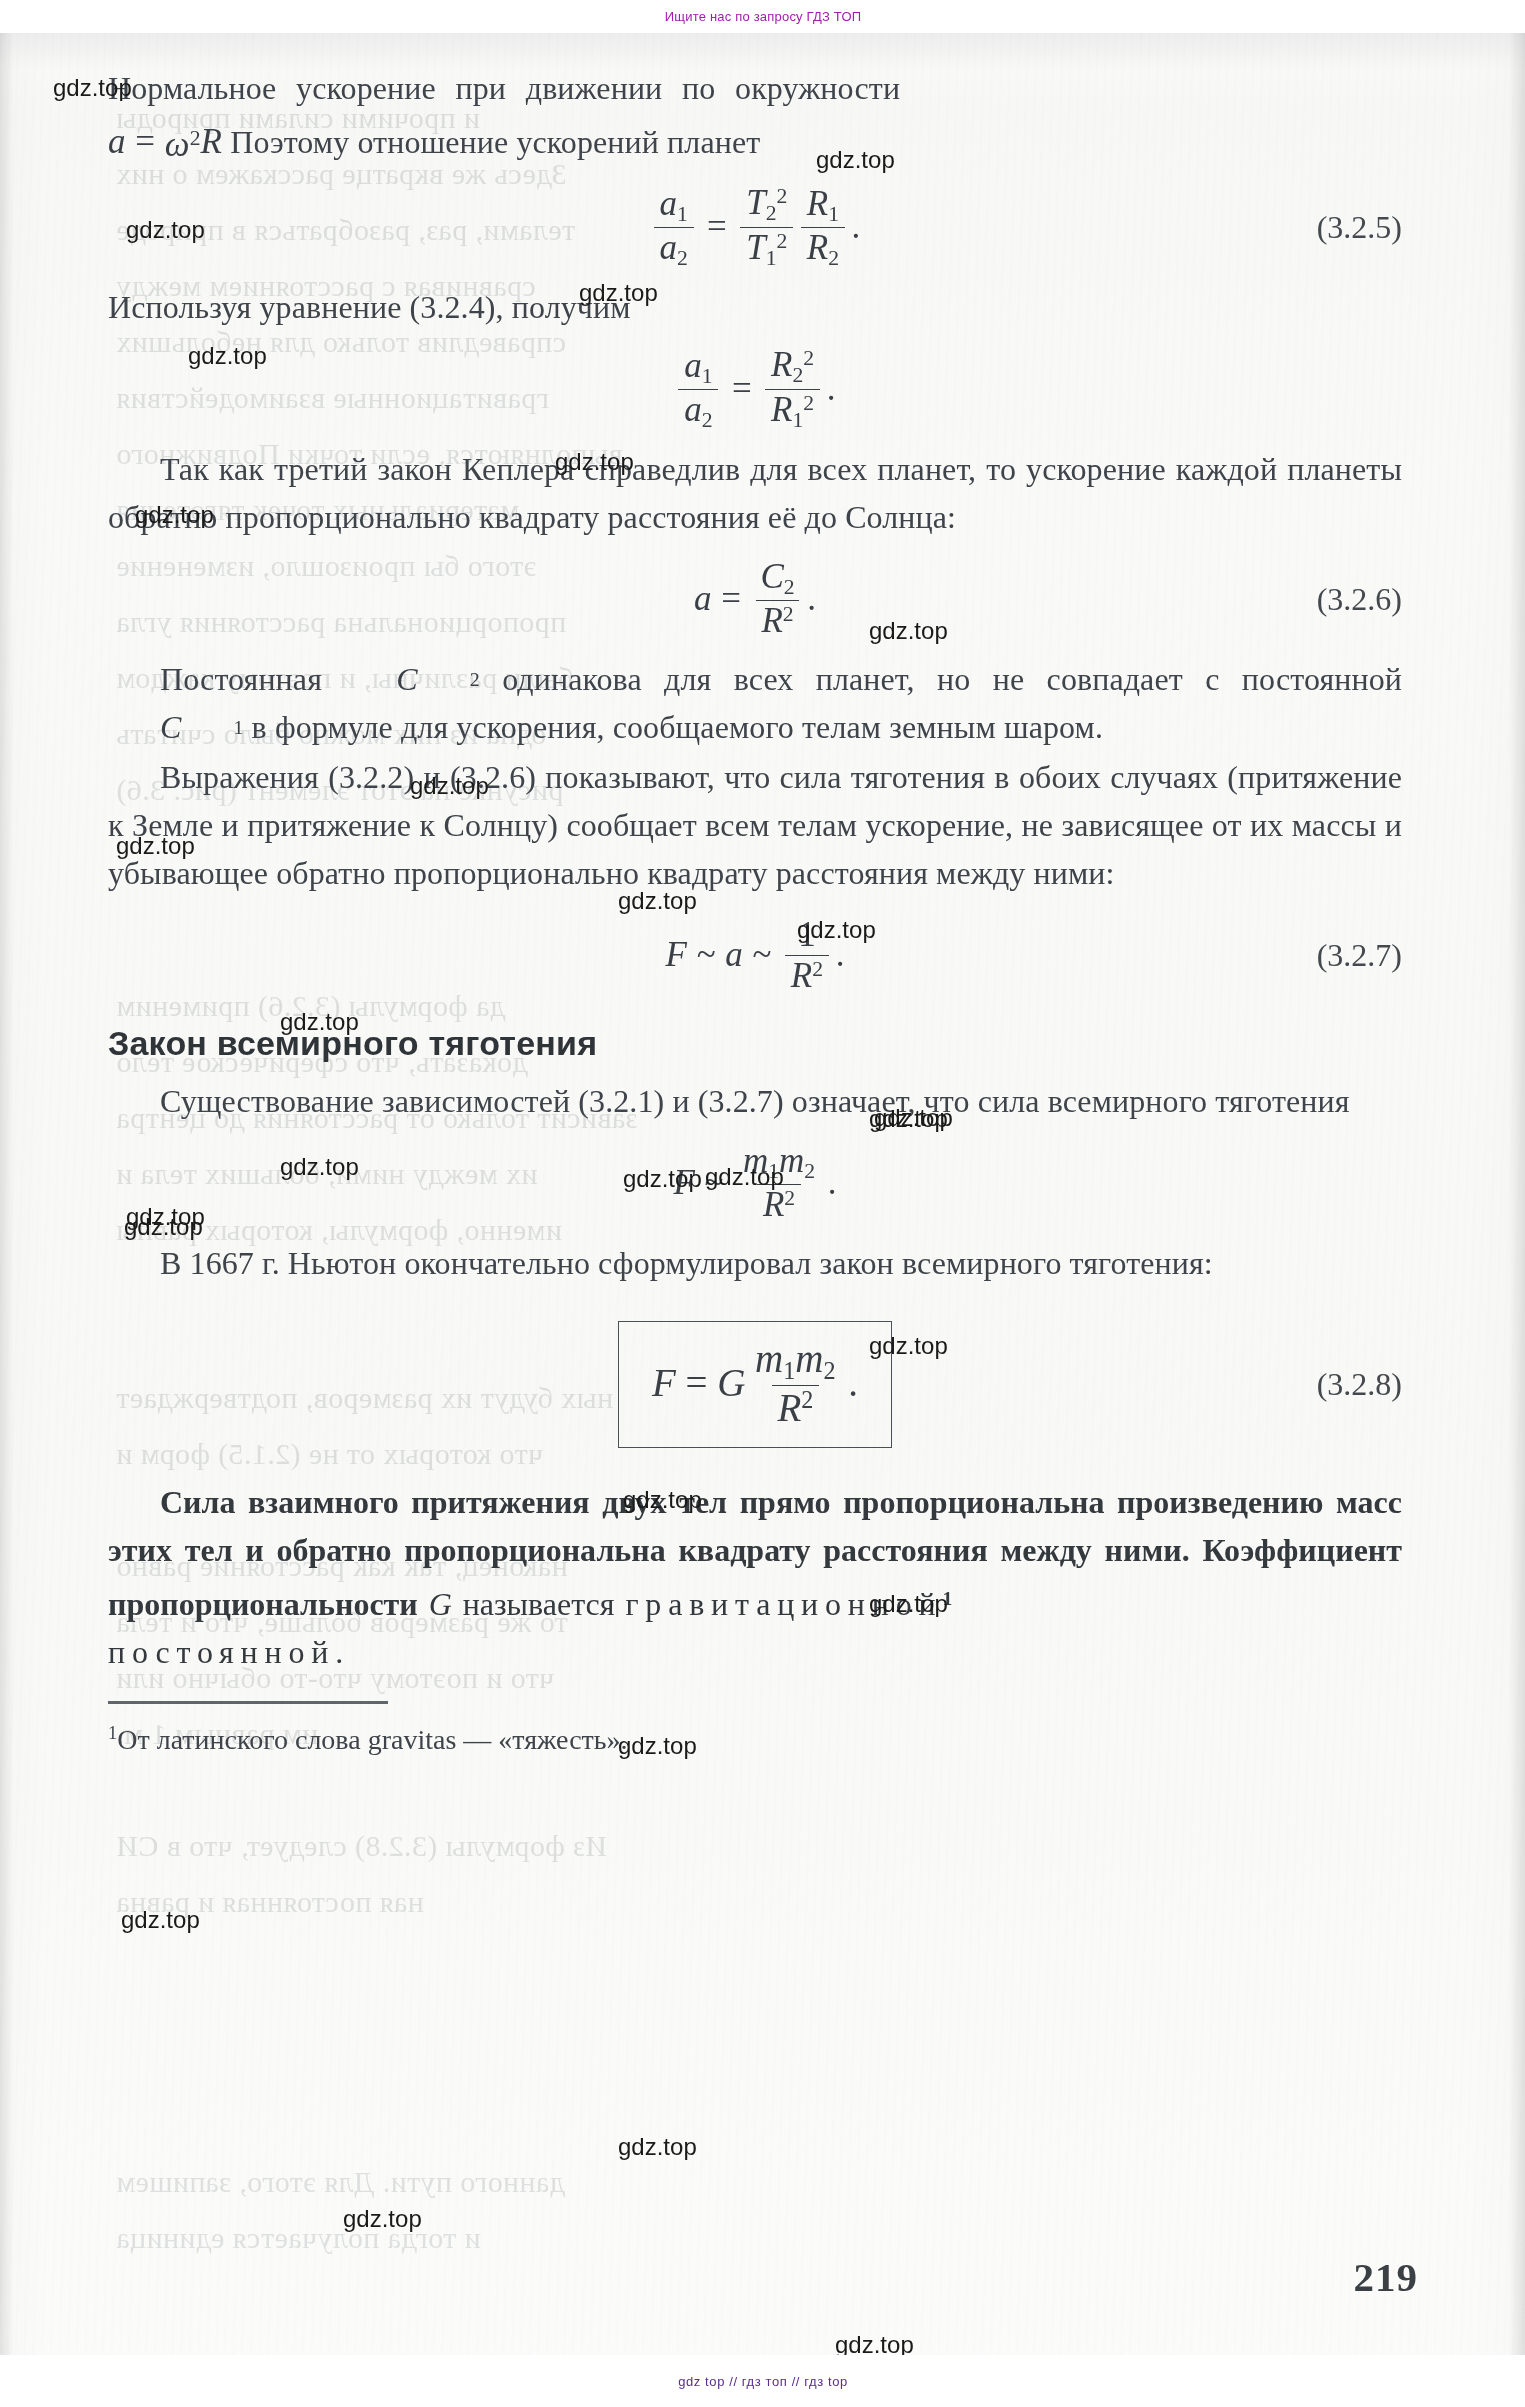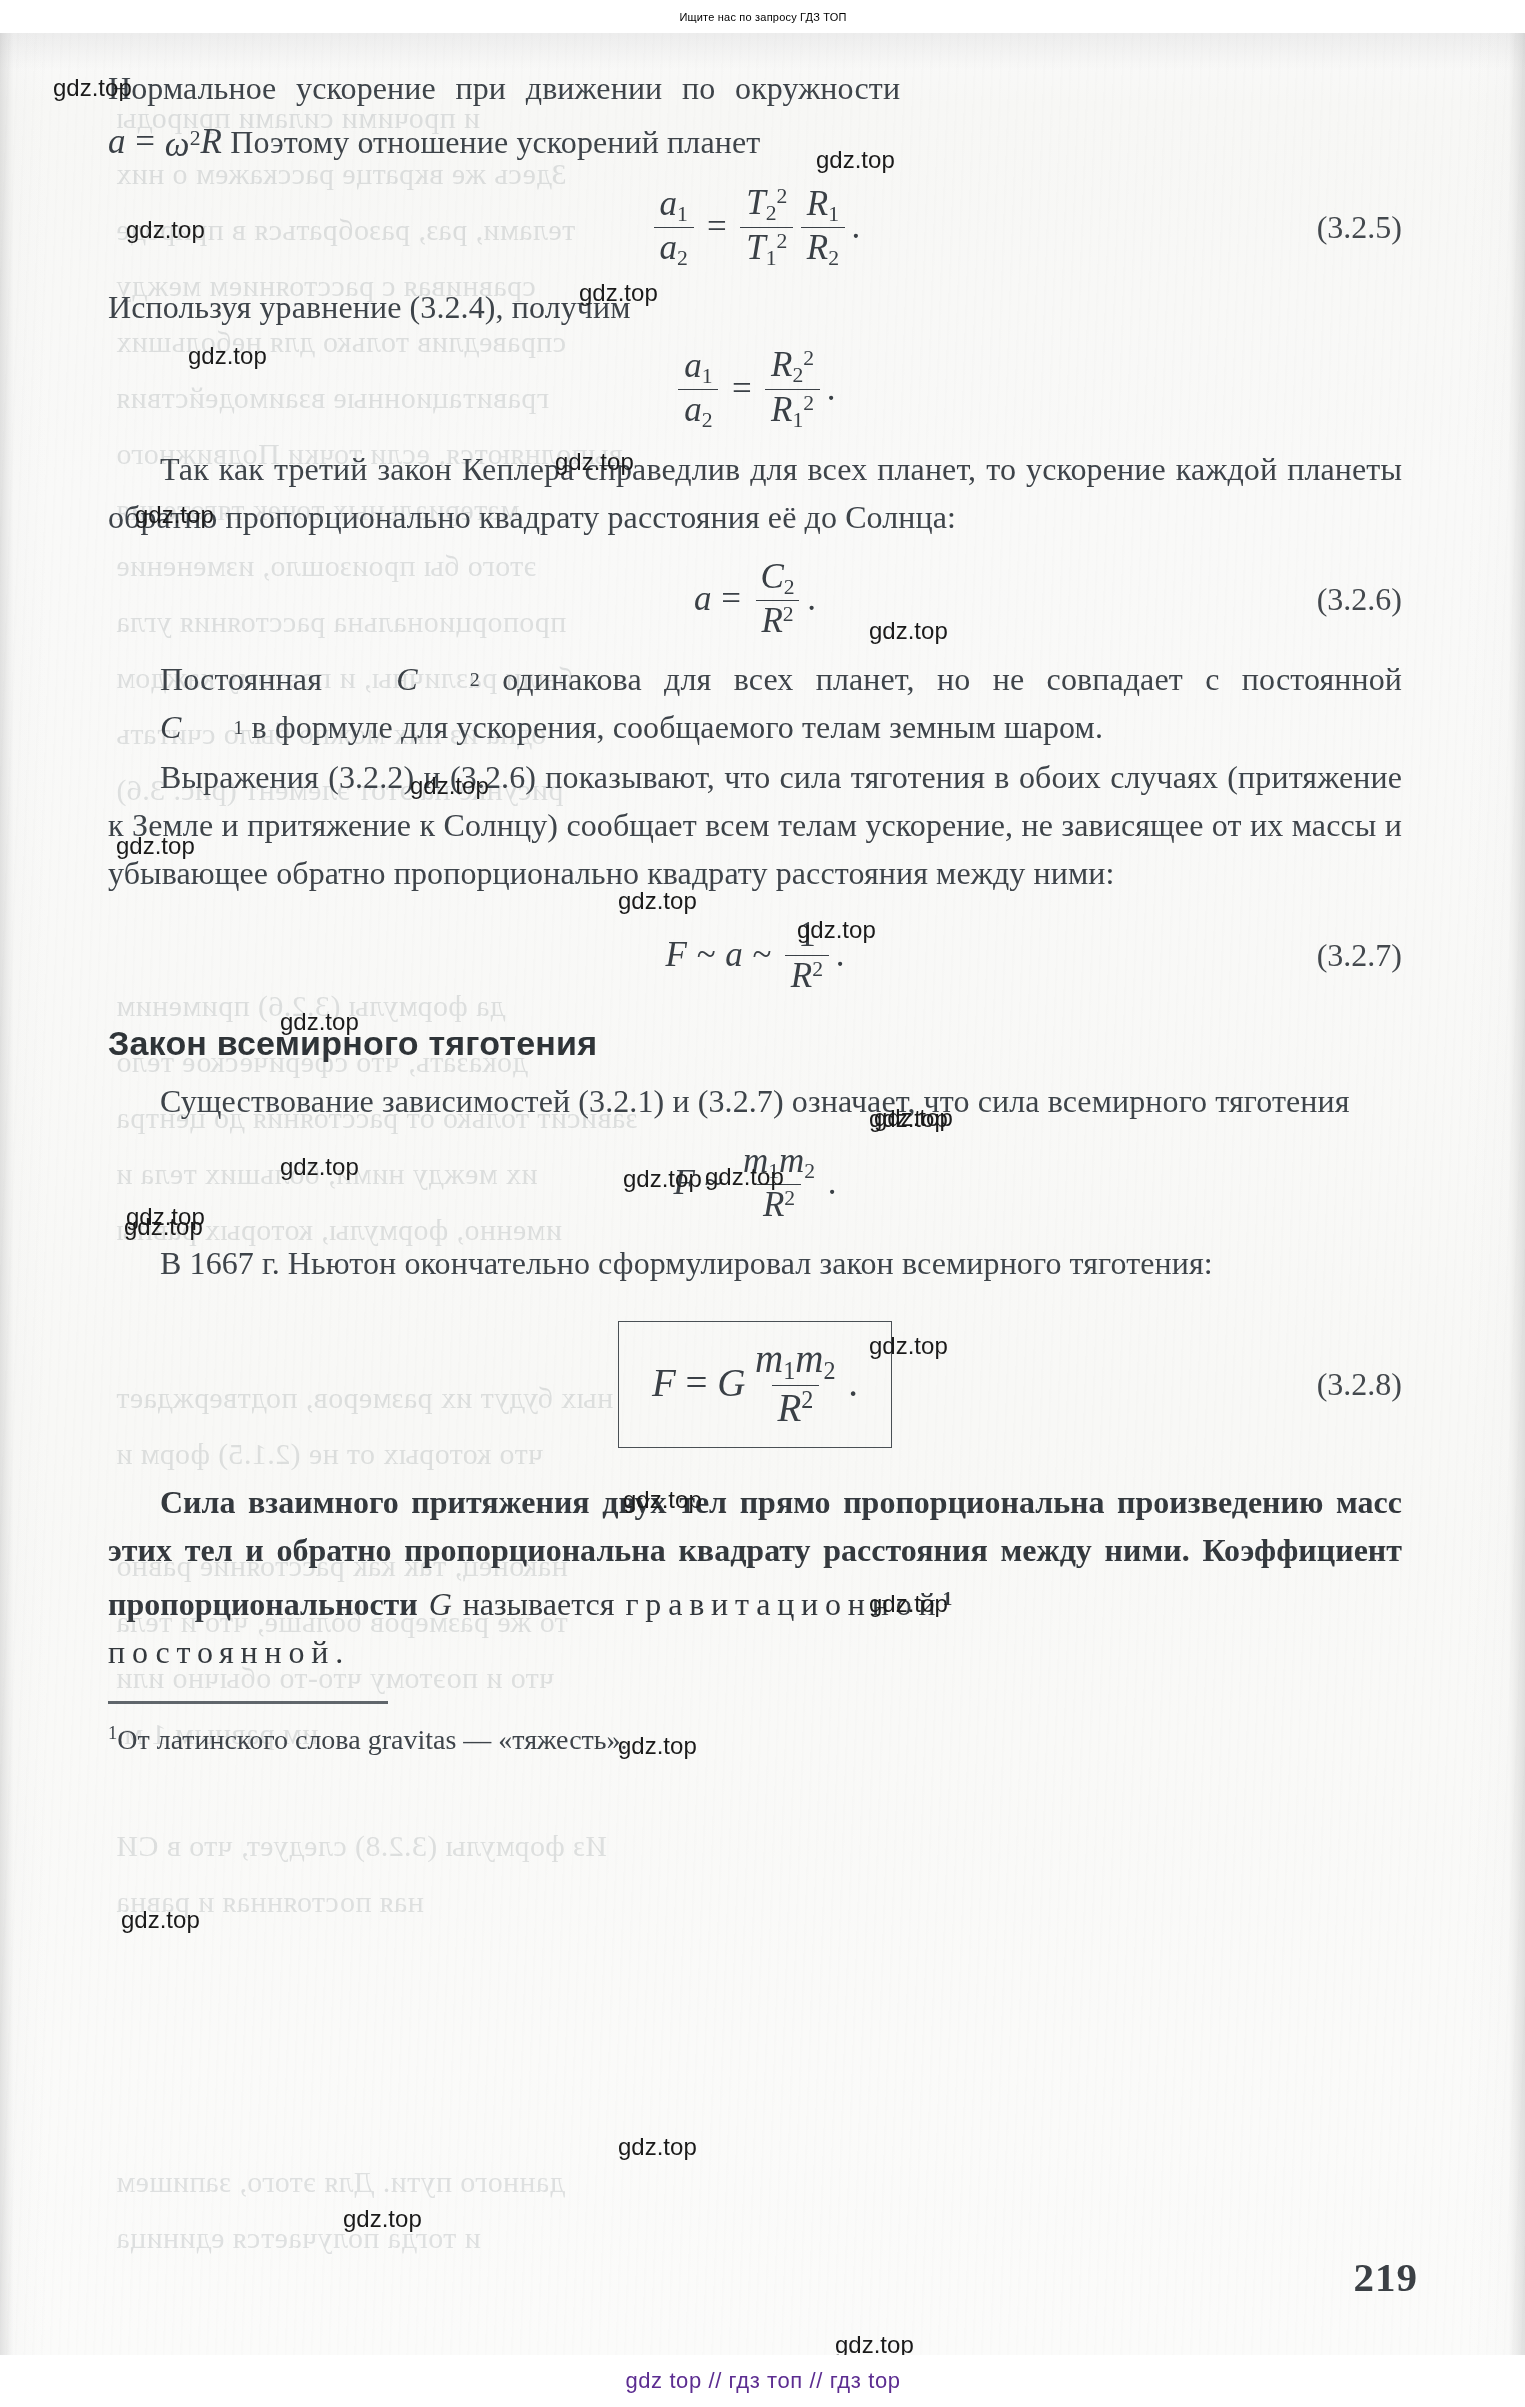--- a/index.html
+++ b/index.html
@@ -21,22 +21,22 @@
     left: 0; top: 0;
     width: 1526px;
     height: 33px;
     background: #ffffff;
     display: flex;
     align-items: center;
     justify-content: center;
   }
   #top-banner .promo {
     font-family: "Liberation Sans", sans-serif;
-    font-size: 11px;
-    color: #000000;
+    font-size: 13px;
+    color: #a21caf;
     letter-spacing: 0.2px;
     white-space: nowrap;
   }
 
   
   #page-scan {
     position: absolute;
     left: 0; top: 33px;
     width: 1526px;
     height: 2322px;
@@ -221,21 +221,21 @@
     top: 2355px;
     width: 1526px;
     height: 52px;
     background: #ffffff;
     display: flex;
     align-items: center;
     justify-content: center;
   }
   #bottom-bar .bar-text {
     font-family: "Liberation Sans", sans-serif;
-    font-size: 22px;
+    font-size: 13px;
     color: #5c2d91;
     letter-spacing: 0.6px;
     white-space: nowrap;
   }
 </style>
 </head>
 <body>
 
 <div id="top-banner">
   <span class="promo">Ищите нас по запросу ГДЗ ТОП</span>

